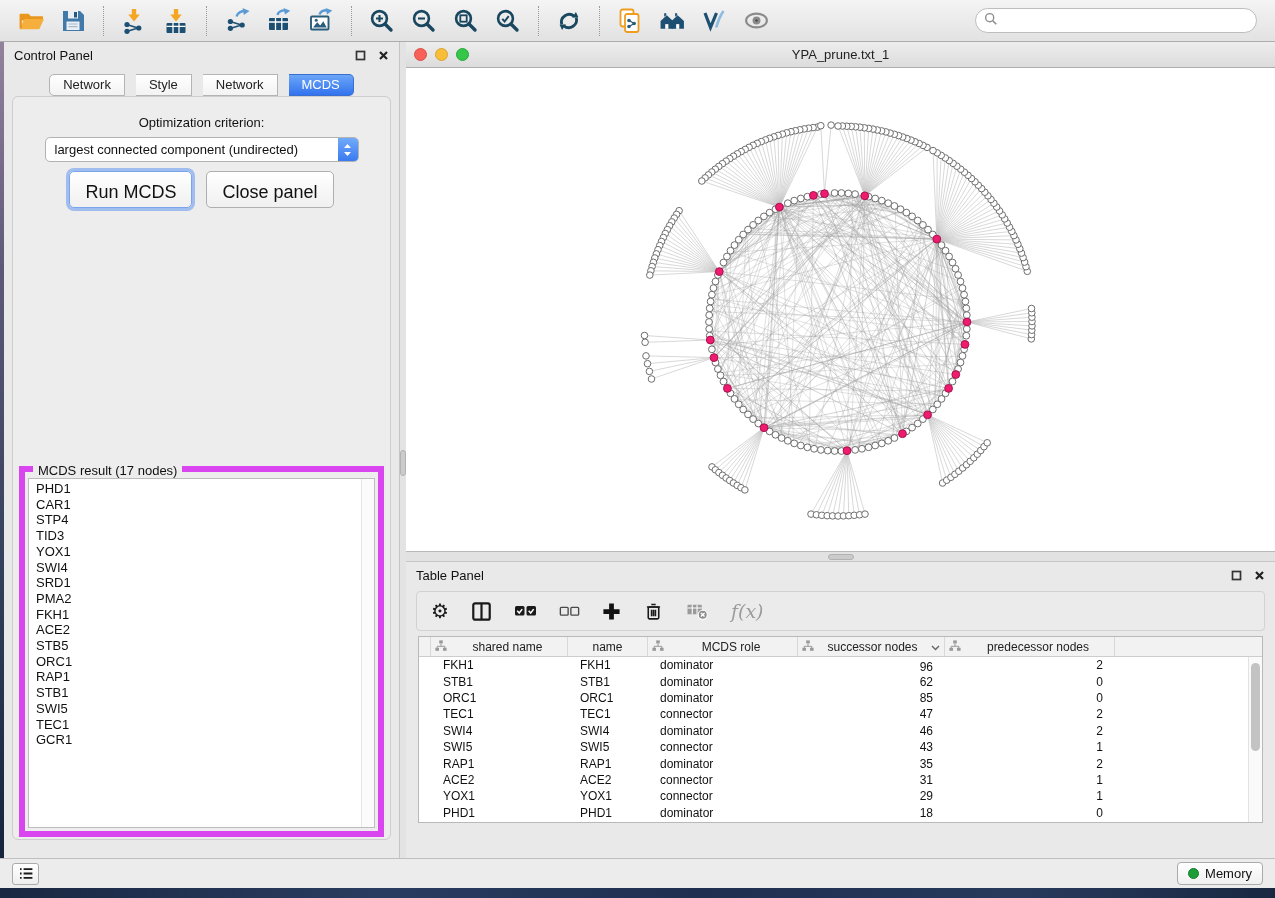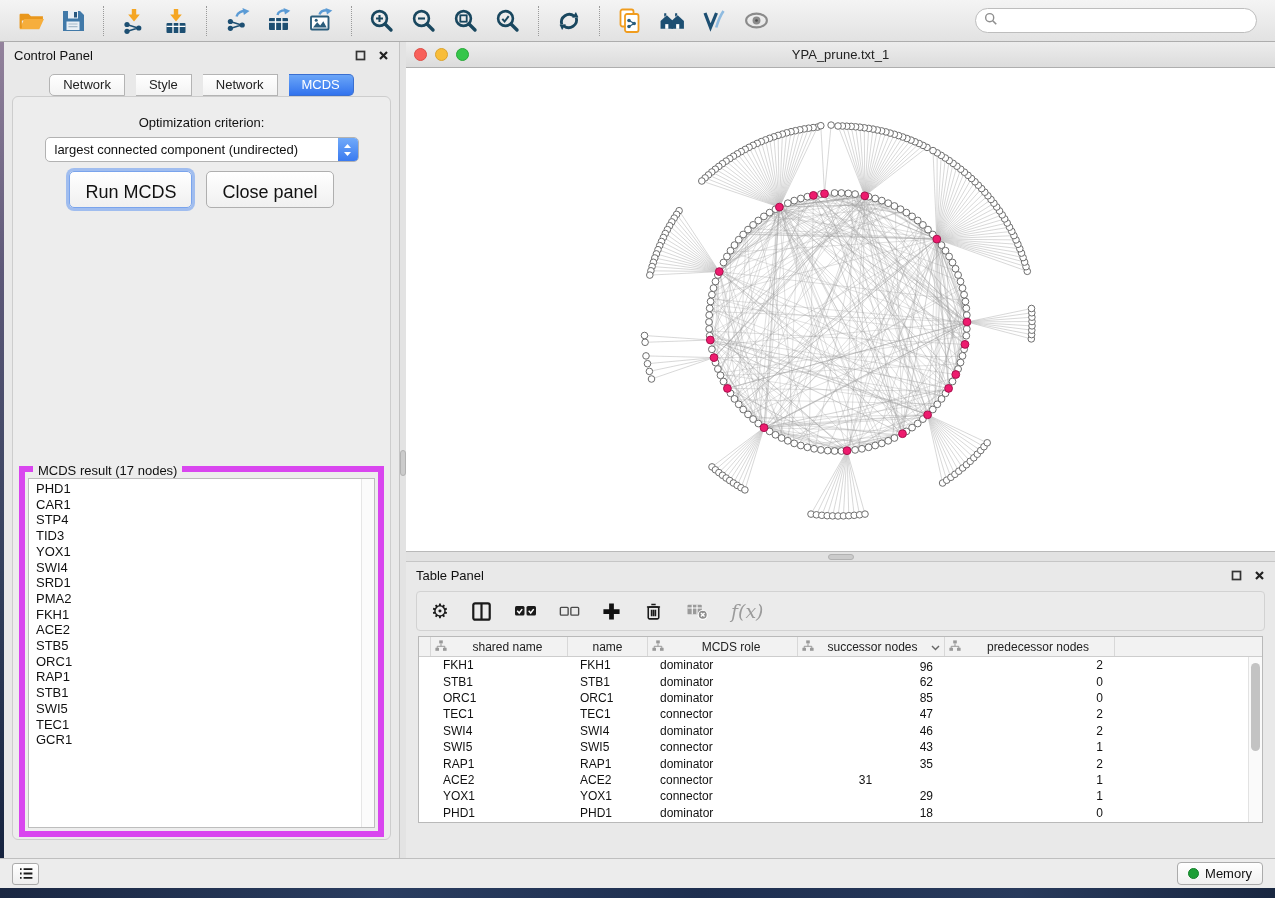--- a/index.html
+++ b/index.html
@@ -1293,21 +1293,21 @@
                 <div class="td" style="width: 80px; text-align: left; padding: 0px 0px 0px 12px;">RAP1</div>
                 <div class="td" style="width: 150px; text-align: left; padding: 0px 0px 0px 12px;">dominator</div>
                 <div class="td" style="width: 147px; text-align: right; padding: 0px 12px 0px 0px;">35</div>
                 <div class="td" style="width: 170px; text-align: right; padding: 0px 12px 0px 0px;">2</div>
               </div>
               <div class="trow">
                 <div class="td" style="width: 12px;"></div>
                 <div class="td" style="width: 137px; text-align: left; padding: 0px 0px 0px 12px;">ACE2</div>
                 <div class="td" style="width: 80px; text-align: left; padding: 0px 0px 0px 12px;">ACE2</div>
                 <div class="td" style="width: 150px; text-align: left; padding: 0px 0px 0px 12px;">connector</div>
-                <div class="td" style="width: 147px; text-align: center; padding: 0px 12px 0px 0px;">31</div>
+                <div class="td" style="width: 147px; text-align: right; padding: 0px 12px 0px 0px;">31</div>
                 <div class="td" style="width: 170px; text-align: right; padding: 0px 12px 0px 0px;">1</div>
               </div>
               <div class="trow">
                 <div class="td" style="width: 12px;"></div>
                 <div class="td" style="width: 137px; text-align: left; padding: 0px 0px 0px 12px;">YOX1</div>
                 <div class="td" style="width: 80px; text-align: left; padding: 0px 0px 0px 12px;">YOX1</div>
                 <div class="td" style="width: 150px; text-align: left; padding: 0px 0px 0px 12px;">connector</div>
                 <div class="td" style="width: 147px; text-align: right; padding: 0px 12px 0px 0px;">29</div>
                 <div class="td" style="width: 170px; text-align: right; padding: 0px 12px 0px 0px;">1</div>
               </div>

